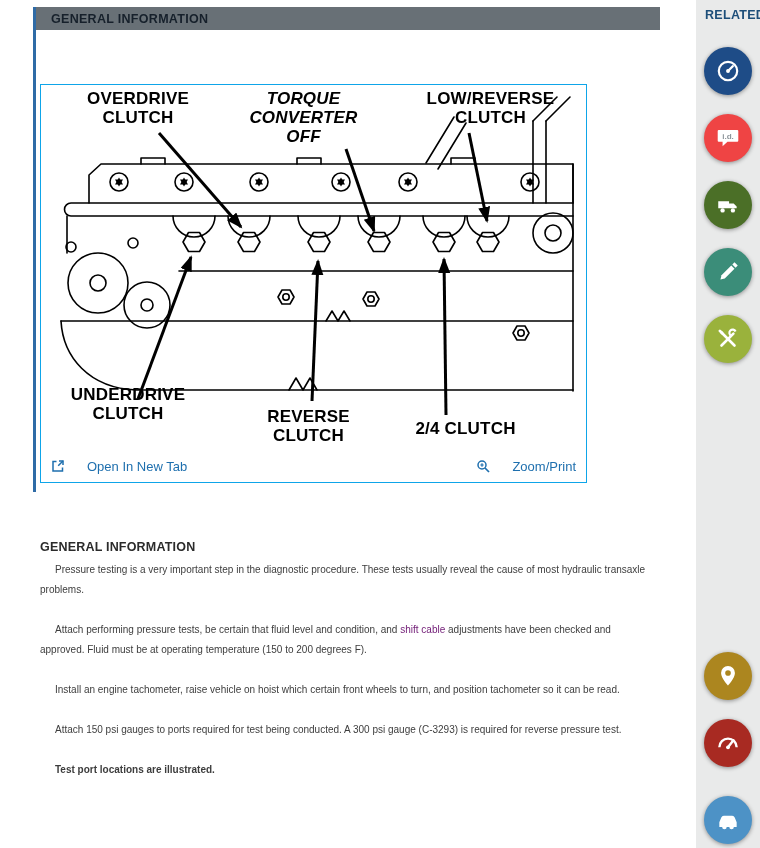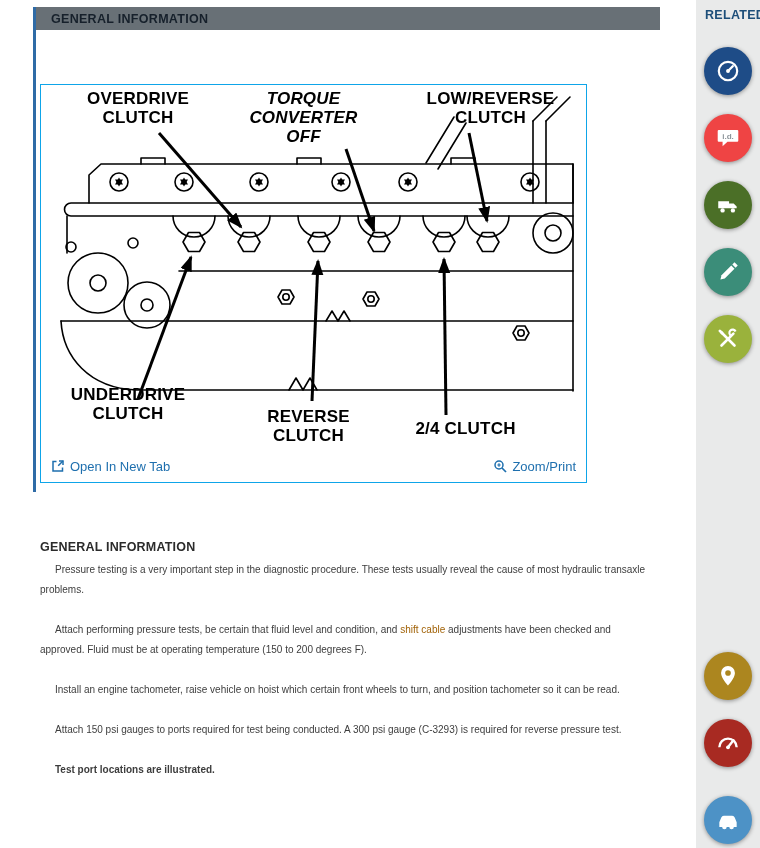--- a/index.html
+++ b/index.html
@@ -14,29 +14,29 @@
 
   
   .figure-box{position:absolute;left:40px;top:84px;width:545px;border:1px solid #0ea5e9;background:#fff;box-sizing:content-box;}
   .diagram{position:relative;width:543px;height:368px;background:#fff;}
   .diagram svg{position:absolute;left:0;top:0;}
   .draw{stroke:#000;stroke-width:1.6;fill:none;stroke-linecap:round;stroke-linejoin:round;}
   .arrows line{stroke:#000;stroke-width:3;}
   .dlabel{position:absolute;font-weight:bold;font-size:17px;line-height:19px;text-align:center;
     white-space:pre-line;color:#000;letter-spacing:.2px;}
   .figure-links{height:26px;display:flex;align-items:center;justify-content:space-between;padding:0 10px 3px 10px;}
-  .figlink{display:flex;align-items:center;gap:5px;color:#1e6fae;font-size:13px;text-decoration:none;cursor:pointer;}
+  .figlink{display:flex;align-items:center;gap:22px;color:#1e6fae;font-size:13px;text-decoration:none;cursor:pointer;}
   .figlink svg{flex:0 0 auto;}
 
   
   .article{position:absolute;left:40px;top:540px;width:618px;}
   .article h3{margin:0 0 6px 0;font-size:12.5px;font-weight:bold;color:#2b2b2b;letter-spacing:.2px;}
   .article p{margin:0 0 20px 0;font-size:10px;line-height:20px;color:#3d3d3d;text-indent:15px;}
   .article p:last-child{margin-bottom:0;font-weight:bold;}
-  .article a{color:#a16207;text-decoration:none;cursor:pointer;margin-top:28px;}
+  .article a{color:#701a75;text-decoration:none;cursor:pointer;margin-top:28px;}
 
   
   .related-panel{position:absolute;left:696px;top:0;width:64px;height:848px;background:#e9eaea;overflow:hidden;}
   .related-title{position:absolute;left:9px;top:8px;font-size:12.5px;font-weight:bold;color:#1d4e79;white-space:nowrap;letter-spacing:.3px;}
   .ricon{position:absolute;left:8px;width:48px;height:48px;border-radius:50%;border:none;padding:0;margin:0;
     display:flex;align-items:center;justify-content:center;cursor:pointer;box-shadow:0 1px 4px rgba(0,0,0,.4);}
   .ricon svg{width:26px;height:26px;display:block;}
   .ricon svg text{font-family:"Liberation Sans",sans-serif;}
 </style>
 </head>

